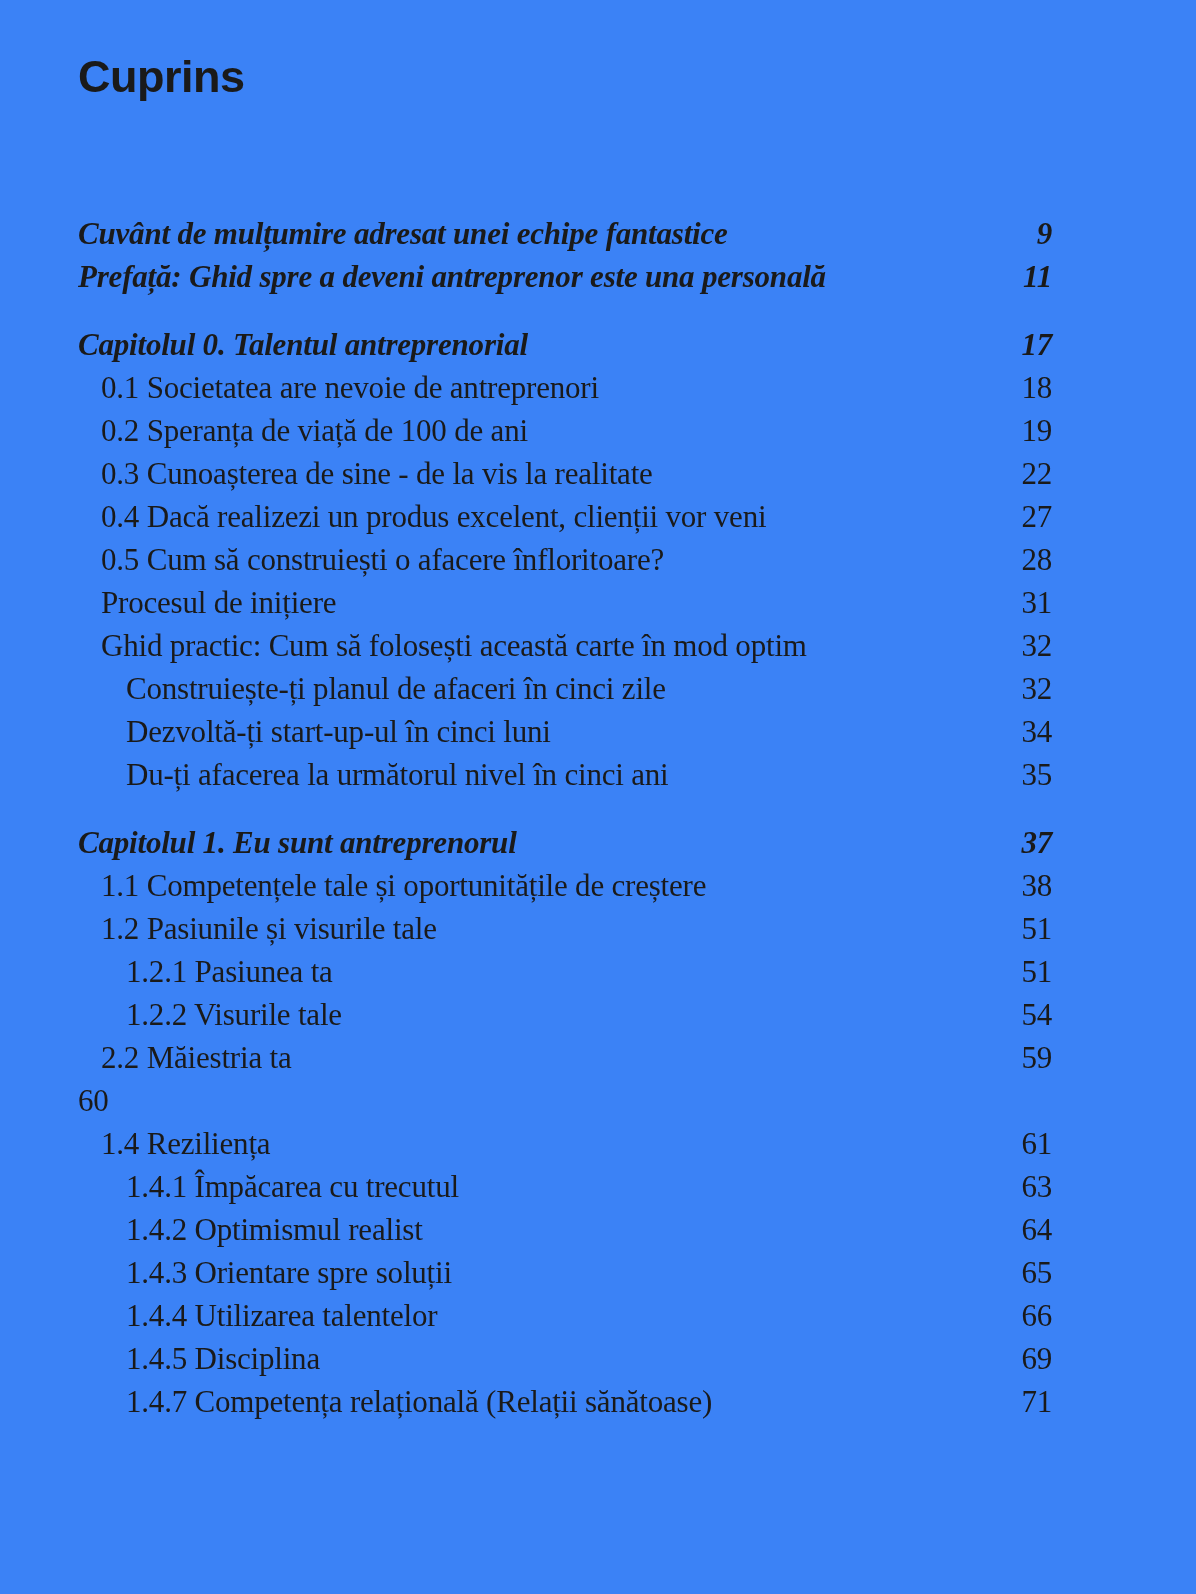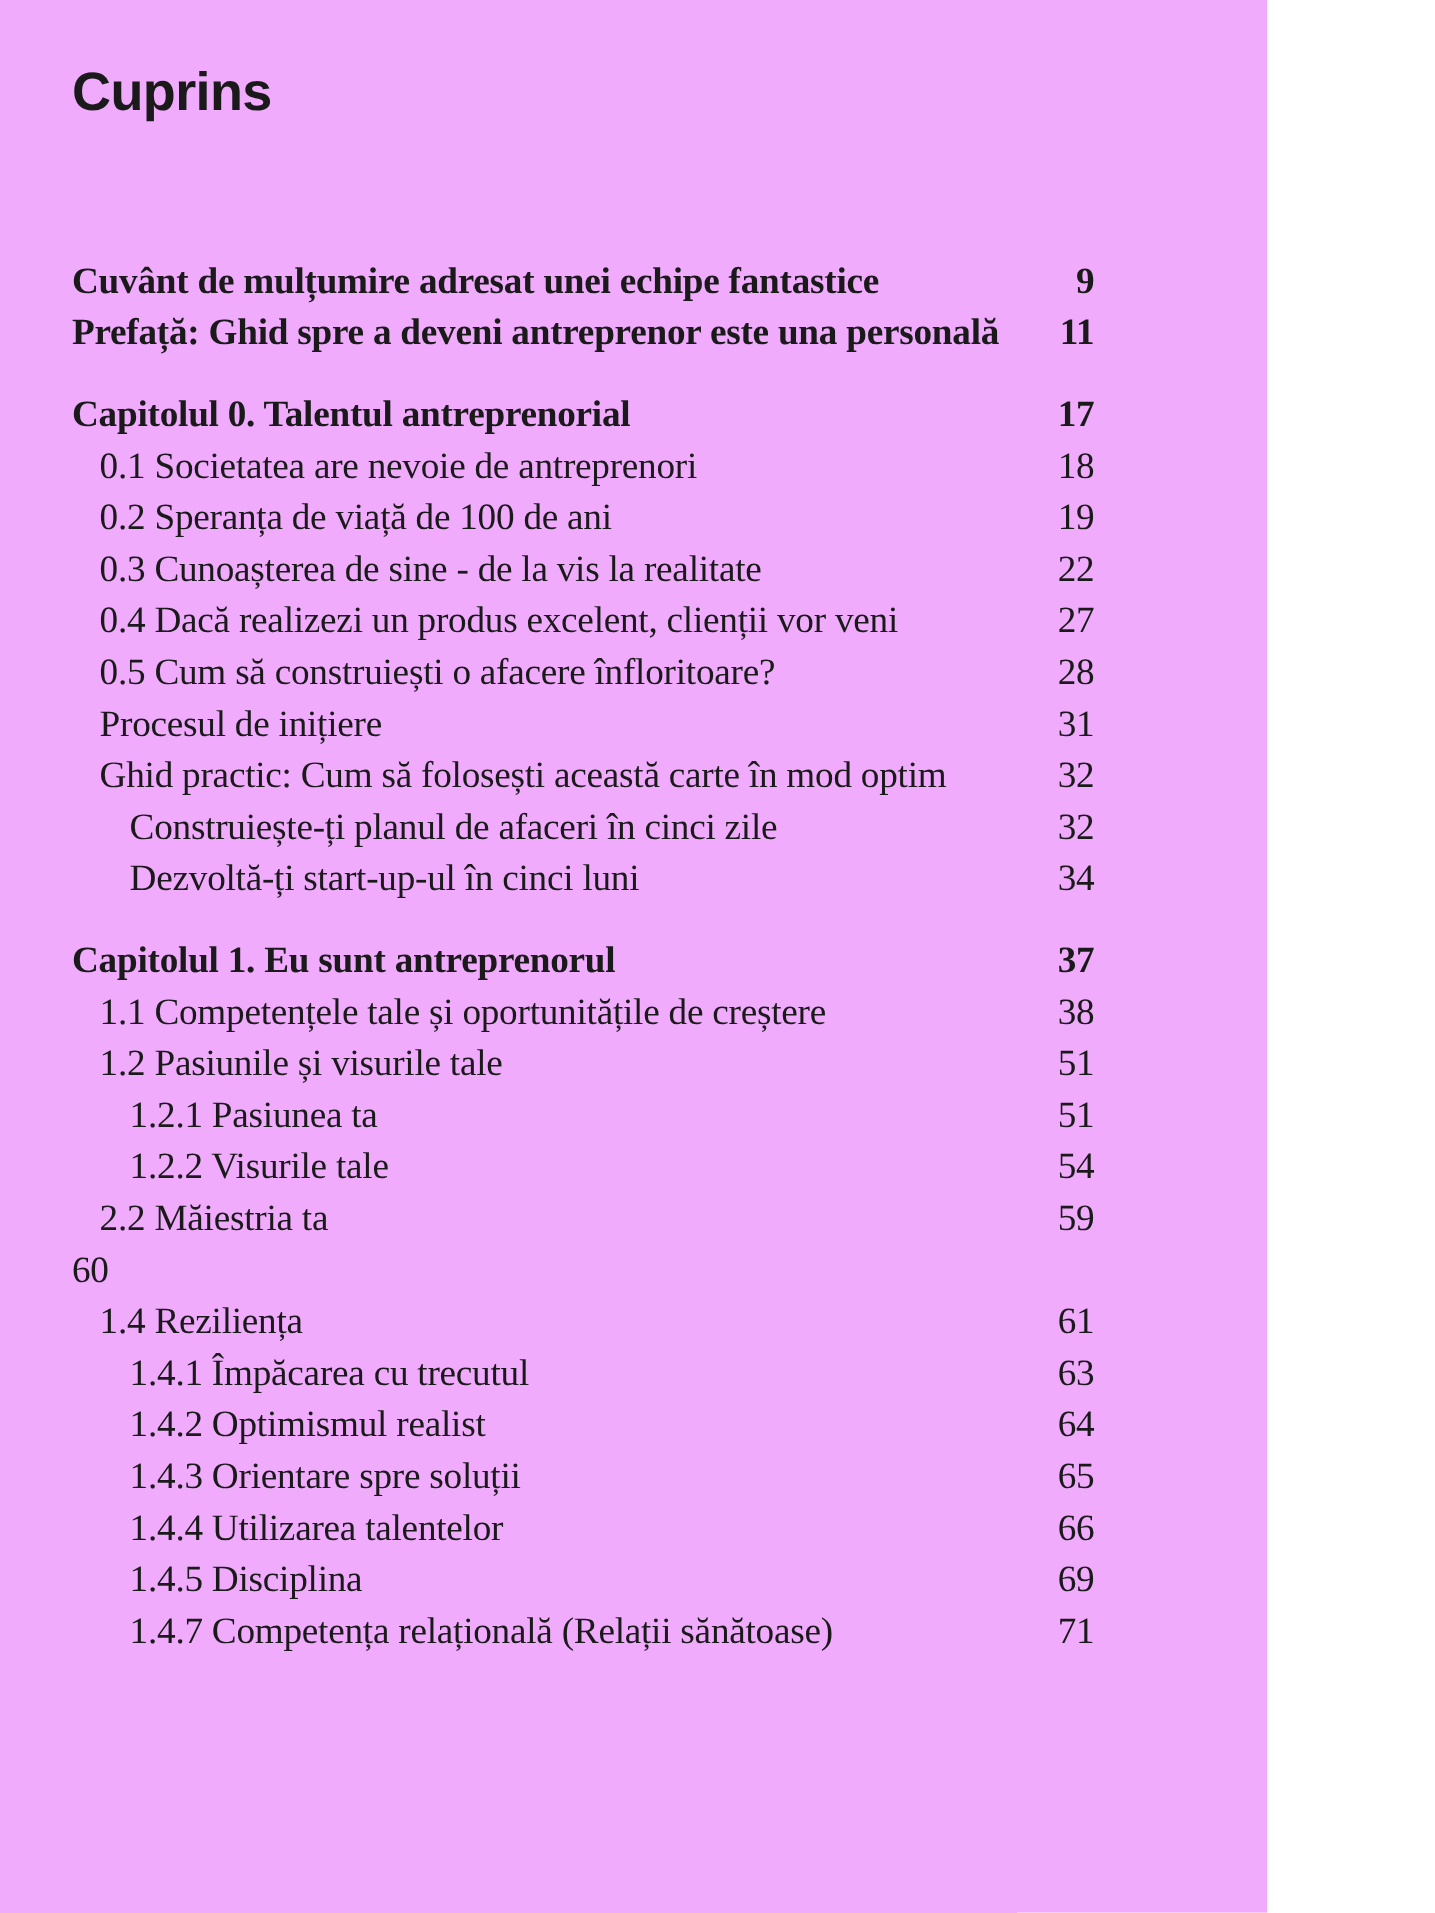--- a/index.html
+++ b/index.html
@@ -9,24 +9,24 @@
   }
   body {
     width: 1196px;
     height: 1594px;
     overflow: hidden;
     font-family: "Liberation Serif", serif;
     color: #1a1a1a;
   }
   .page {
     box-sizing: border-box;
-    width: 1056px;
+    width: 1196px;
     height: 1594px;
-    padding: 52px 144px 0 60px;
-    background: #f0abfc;
+    padding: 52px 144px 0 78px;
+    background: #3b82f6;
   }
   .page-title {
     font-family: "Liberation Sans", sans-serif;
     font-weight: 700;
     font-size: 45px;
     line-height: 1.1;
     letter-spacing: -0.5px;
     margin: 0;
     color: #1a1a1a;
   }
@@ -45,20 +45,21 @@
   .toc-row .toc-label {
     overflow: hidden;
     padding-right: 20px;
   }
   .toc-row .toc-page {
     text-align: right;
     flex: 0 0 auto;
   }
   .toc-row.bold {
     font-weight: 700;
+    font-style: italic;
   }
   .toc-row.gap-before {
     margin-top: 25px;
   }
   .toc-row.level-1 .toc-label {
     padding-left: 23px;
   }
   .toc-row.level-2 .toc-label {
     padding-left: 48px;
   }
@@ -110,20 +111,24 @@
         <span class="toc-page">32</span>
       </div>
       <div class="toc-row level-2">
         <span class="toc-label">Construiește-ți planul de afaceri în cinci zile</span>
         <span class="toc-page">32</span>
       </div>
       <div class="toc-row level-2">
         <span class="toc-label">Dezvoltă-ți start-up-ul în cinci luni</span>
         <span class="toc-page">34</span>
       </div>
+      <div class="toc-row level-2">
+        <span class="toc-label">Du-ți afacerea la următorul nivel în cinci ani</span>
+        <span class="toc-page">35</span>
+      </div>
       <div class="toc-row level-0 bold gap-before">
         <span class="toc-label">Capitolul 1. Eu sunt antreprenorul</span>
         <span class="toc-page">37</span>
       </div>
       <div class="toc-row level-1">
         <span class="toc-label">1.1 Competențele tale și oportunitățile de creștere</span>
         <span class="toc-page">38</span>
       </div>
       <div class="toc-row level-1">
         <span class="toc-label">1.2 Pasiunile și visurile tale</span>

